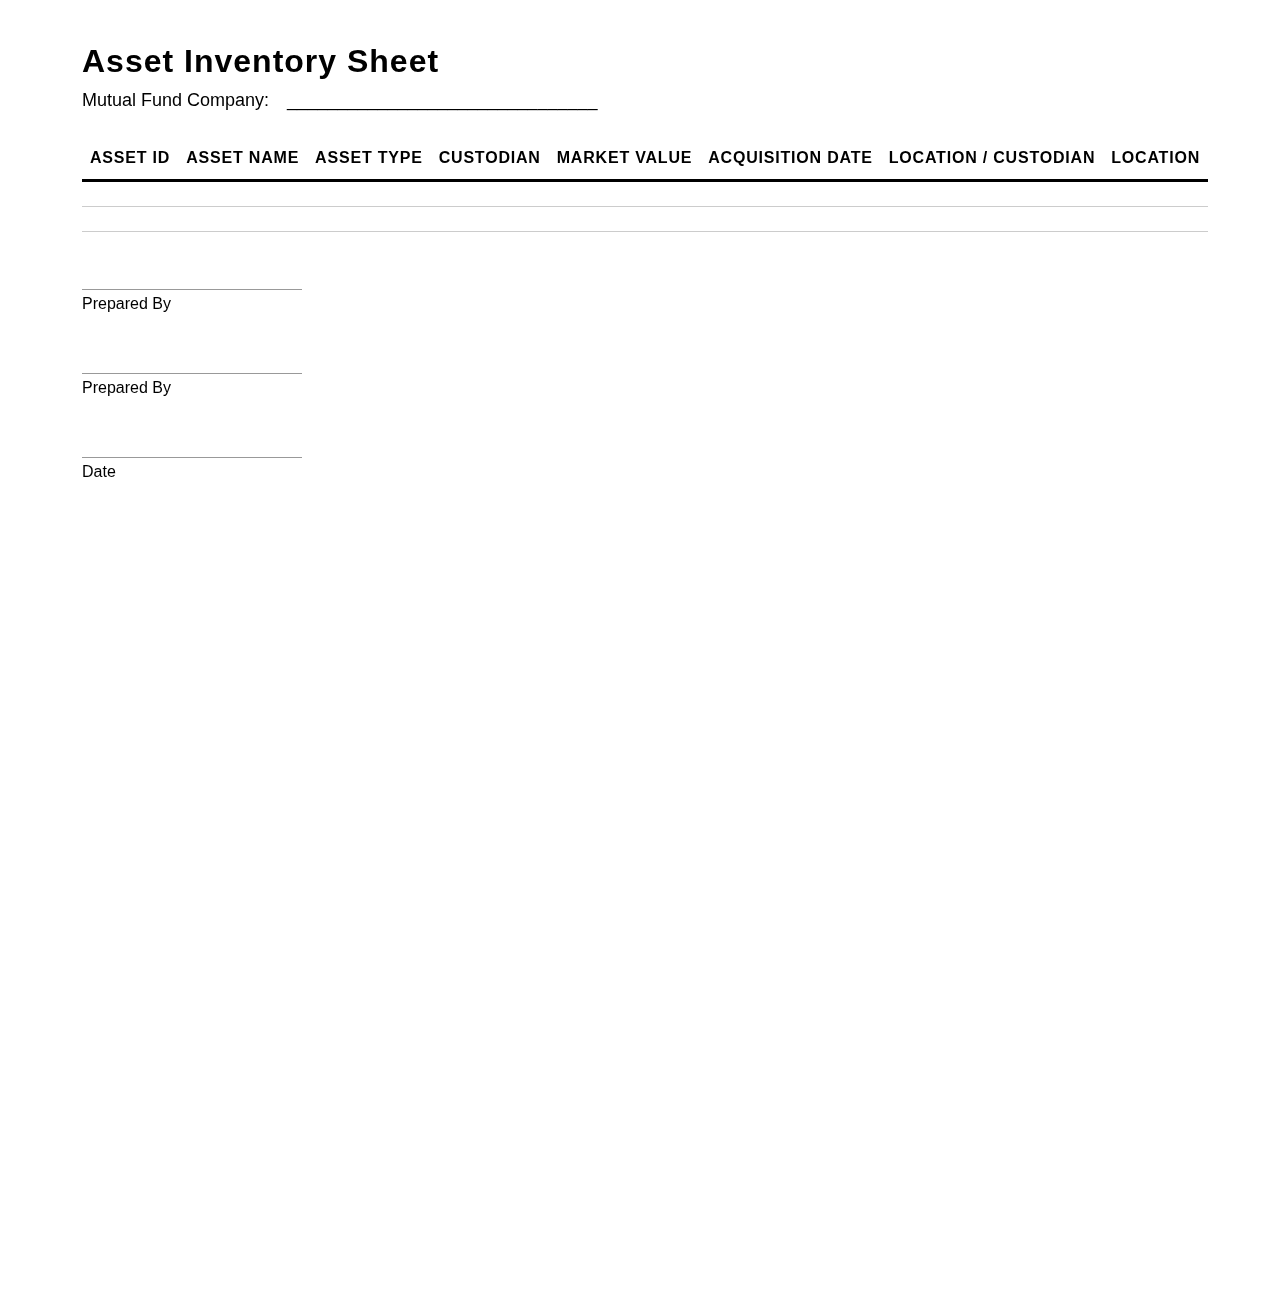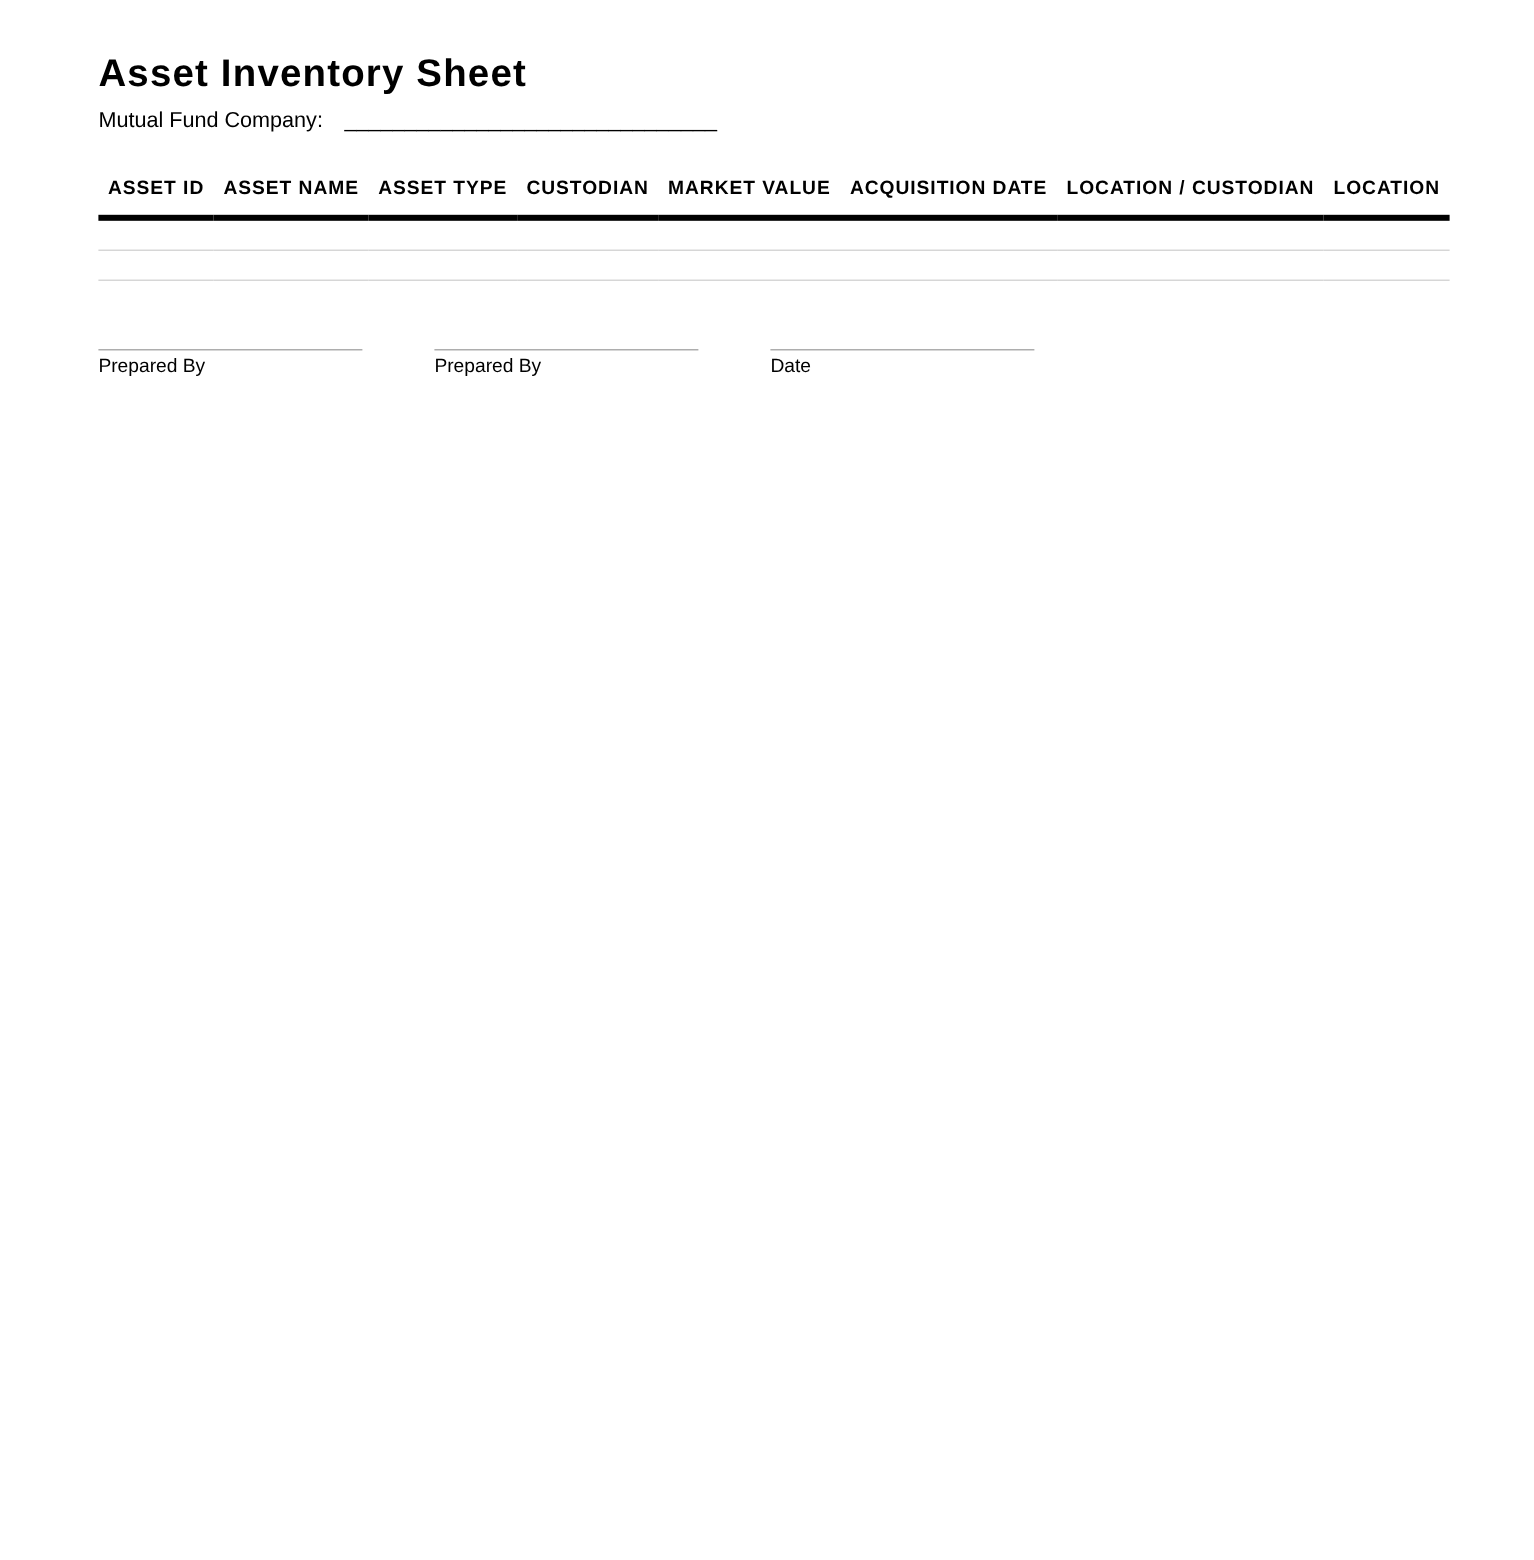--- a/index.html
+++ b/index.html
@@ -15,26 +15,26 @@
     line-height: 38px;
   }
   .company { font-size: 18px; margin-top: 9px; line-height: 22px; }
   .company .blank { letter-spacing: 0; margin-left: 13px; }
   table {
     width: 1114px; border-collapse: collapse; margin-top: 30px;
   }
   th {
     font-size: 16px; font-weight: bold; letter-spacing: 0.8px;
     text-align: center; padding: 8px 8px 12px 8px; white-space: nowrap;
-    border-bottom: 5px solid #000000; line-height: 18px;
+    border-bottom: 3px solid #000000; line-height: 18px;
   }
   td { height: 24px; border-bottom: 1px solid #cccccc; padding: 0; }
   .notes { margin-top: 57px; font-size: 15px; line-height: 23px; }
   .notes .title { font-weight: bold; }
-  .sigs { margin-top: 57px; display: flex; gap: 60px; }
+  .sigs { margin-top: 57px; display: flex; gap: 60px; flex-direction: column; }
   .sig { width: 220px; }
   .sig .line { border-top: 1px solid #999999; height: 0; }
   .sig .label { font-size: 16px; margin-top: 4px; line-height: 19px; }
 </style>
 </head>
 <body>
 
 <div class="page">
   <h1>Asset Inventory Sheet</h1>
   <div class="company">

